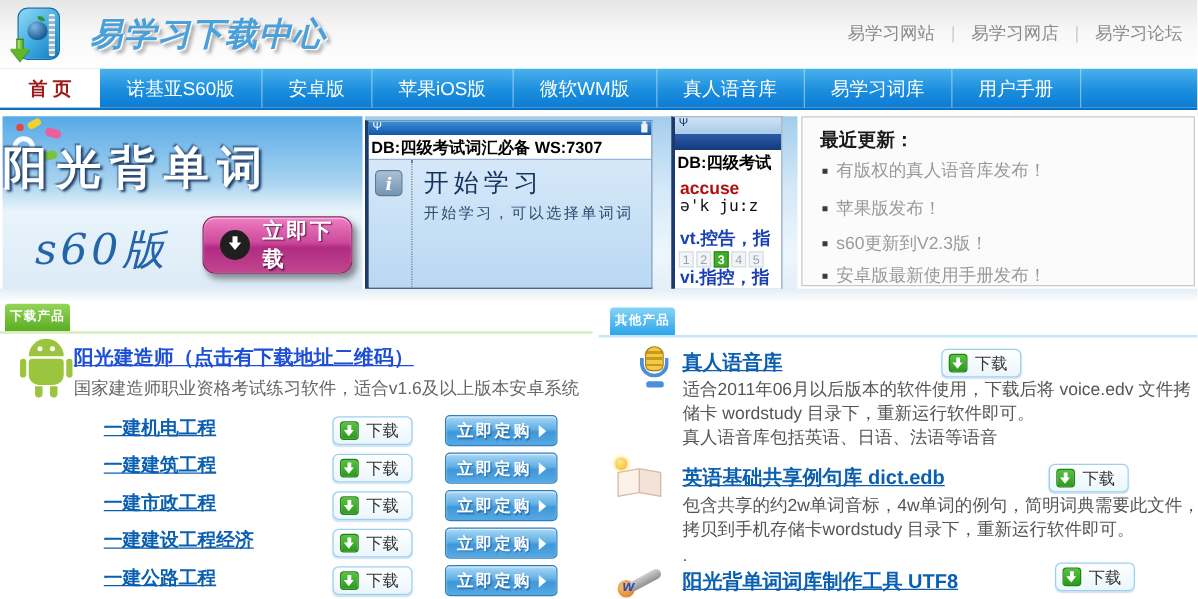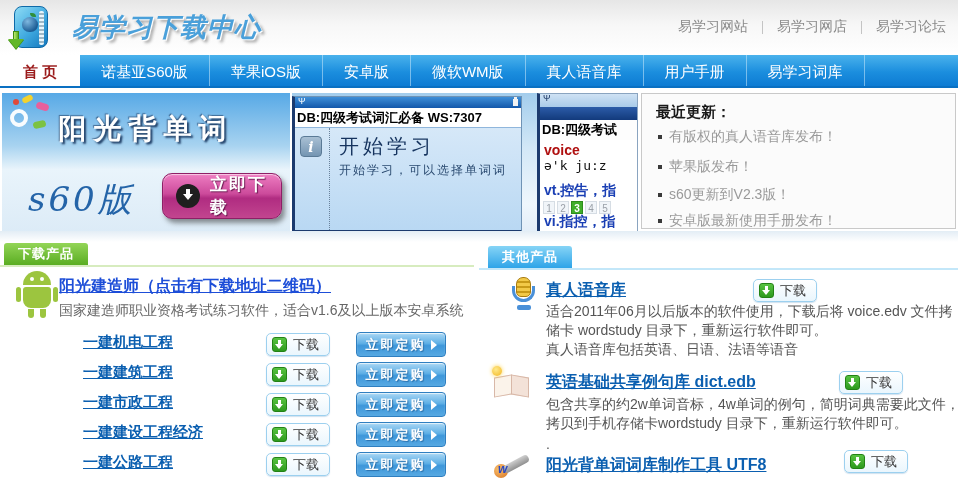--- a/index.html
+++ b/index.html
@@ -35,22 +35,22 @@
   .nav { position:absolute; top:55px; left:0; width:958px; height:33px; display:flex;
     background:linear-gradient(180deg,#4ab2ec 0%,#1b8ede 55%,#0d7bd3 100%);
     border-bottom:2px solid #0a70c2; }
   .nav-item { line-height:33px; padding:0 21px; color:#fff; font-size:15px; cursor:pointer;
     border-right:1px solid rgba(200,232,250,.55); white-space:nowrap; }
   .nav-item.active { background:#fff; color:#9b1c1c; font-weight:bold; border-right:none; padding:0 23px; }
 
   
   .banner { position:absolute; left:2px; top:93px; width:288px; height:139px; overflow:hidden;
     background:linear-gradient(180deg,#57a9e6 0%,#a8d3f0 38%,#e9f4fb 55%,#dcebf7 100%); }
-  .banner-title { position:absolute; left:0; right:0; top:17px; text-align:center; color:#fff;
-    font-size:28px; font-weight:bold; letter-spacing:7px;
+  .banner-title { position:absolute; left:0; right:0; top:17px; color:#fff;
+    font-size:36px; font-weight:bold; letter-spacing:7px;
     text-shadow:2px 2px 2px rgba(25,55,95,.95), -1px -1px 1px rgba(25,55,95,.6); }
   .s60 { position:absolute; left:26px; top:84px; font-size:34px; font-style:italic; color:#2464a8;
     font-family:"DejaVu Serif","Liberation Serif",serif; letter-spacing:3px; }
   .sun { position:absolute; left:4px; top:2px; width:46px; height:44px; }
   .sun .ring { position:absolute; left:4px; top:14px; width:18px; height:18px; border-radius:50%;
     border:4px solid rgba(255,255,255,.95); }
   .sun .p1 { position:absolute; left:16px; top:1px; width:11px; height:6px; border-radius:5px; background:#f2d22e; transform:rotate(-28deg); }
   .sun .p2 { position:absolute; left:30px; top:8px; width:13px; height:7px; border-radius:6px; background:#e8609c; transform:rotate(18deg); }
   .sun .p3 { position:absolute; left:27px; top:26px; width:13px; height:7px; border-radius:6px; background:#7cc242; transform:rotate(-12deg); }
   .sun .p4 { position:absolute; left:7px; top:4px; width:6px; height:6px; border-radius:50%; background:#e04a3a; }
@@ -91,21 +91,21 @@
     white-space:nowrap; overflow:hidden; padding-left:2px; line-height:19px; }
   .s1-menu { flex:1; background:linear-gradient(180deg,#d6e8f8,#b9d8f3); border-top:1px solid #8fb6dc;
     position:relative; overflow:hidden; }
   .s1-menu .vdot { position:absolute; left:34px; top:0; bottom:0; border-left:1px dotted #69819b; }
   .info-icon { position:absolute; left:5px; top:8px; width:22px; height:21px; border-radius:4px;
     background:linear-gradient(180deg,#a9c0d4,#7495b2); border:1px solid #5a7astroke; border:1px solid #5a7a96;
     color:#fff; text-align:center; line-height:20px; font-size:14px; }
   .info-icon::before { content:"i"; font-family:"DejaVu Serif",serif; font-style:italic; font-weight:bold; }
   .menu-main { position:absolute; left:44px; top:5px; font-size:20px; color:#15335e; letter-spacing:4px; white-space:nowrap; }
   .menu-sub { position:absolute; left:44px; top:34px; font-size:12px; color:#2a4a70; white-space:nowrap; letter-spacing:2px; }
-  .shot2 { position:absolute; left:245px; top:0px; width:101px; height:139px; background:#fff;
+  .shot2 { position:absolute; left:245px; top:0px; width:89px; height:139px; background:#fff;
     border:1px solid #8aa4c0; border-left:3px solid #1c3a6e; overflow:hidden; }
   .s2-status { height:13px; background:linear-gradient(180deg,#cfe2f4,#a9cbe9); position:relative; }
   .s2-status .antenna { color:#16305e; }
   .s2-navy { height:13px; background:linear-gradient(180deg,#2c5ca8,#123a7c); }
   .s2-db { height:20px; line-height:20px; font-size:13px; font-weight:bold; color:#000;
     white-space:nowrap; overflow:hidden; padding-left:2px; background:#fdfdfd; }
   .s2-body { padding:3px 0 0 4px; position:relative; }
   .s2-word { font-size:14px; font-weight:bold; color:#b01010; line-height:15px; }
   .s2-phon { font-size:13px; color:#111; font-family:"DejaVu Sans Mono",monospace; line-height:15px; white-space:nowrap; }
   .s2-vt { margin-top:9px; font-size:14px; color:#1a3fb4; white-space:nowrap; font-weight:bold; }
@@ -120,21 +120,21 @@
     background:#fbfbfb; border:1px solid #c9c9c9; }
   .updates-title { position:absolute; left:14px; top:9px; font-size:15px; font-weight:bold; color:#1a1a1a; }
   .upd-item { position:absolute; left:16px; display:flex; align-items:center; font-size:14px; color:#9a9a9a; white-space:nowrap; }
   .bullet { width:4px; height:4px; background:#3a3a3a; margin-right:7px; flex:0 0 auto; }
   .upd-0 { top:34px; } .upd-1 { top:64px; } .upd-2 { top:92px;text-align:center; } .upd-3 { top:118px; }
 
   
   .strip { position:absolute; left:0; top:231px; width:958px; height:11px;
     background:linear-gradient(180deg,#e3edf5,#ffffff); }
   .sec-tab { position:absolute; height:22px; line-height:22px; text-align:center; color:#fff;
-    font-size:13px; font-weight:bold; border-radius:3px 3px 0 0; padding:0 14px; letter-spacing:1px; }
+    font-size:10px; font-weight:bold; border-radius:3px 3px 0 0; padding:0 4px; letter-spacing:1px; }
   .tab-green { left:4px; top:243px; background:linear-gradient(180deg,#93d557,#5aad22); }
   .line-green { position:absolute; left:0; top:265px; width:474px; height:2px; background:#d7ecbf; }
   .tab-blue { left:488px; top:246px; background:linear-gradient(180deg,#86d4f6,#2ea4e8); }
   .line-blue { position:absolute; left:479px; top:268px; width:479px; height:2px; background:#c3e7f9; }
 
   
   .android { position:absolute; left:15px; top:271px; width:44px; height:48px; }
   .a-head { position:absolute; left:8px; top:0; width:28px; height:14px; background:#9cc53f; border-radius:14px 14px 0 0; }
   .a-eye { position:absolute; top:6px; width:4px; height:4px; border-radius:50%; background:#fff; }
   .a-eye.l { left:15px; } .a-eye.r { left:25px; }
@@ -219,26 +219,26 @@
     <span class="tl-sep"></span>
     <a>易学习网店</a>
     <span class="tl-sep"></span>
     <a>易学习论坛</a>
   </div>
 </div>
 
 <div class="nav">
   <div class="nav-item active">首 页</div>
   <div class="nav-item">诺基亚S60版</div>
+  <div class="nav-item">安卓版</div>
   <div class="nav-item">苹果iOS版</div>
-  <div class="nav-item">安卓版</div>
   <div class="nav-item">微软WM版</div>
   <div class="nav-item">真人语音库</div>
+  <div class="nav-item">易学习词库</div>
   <div class="nav-item">用户手册</div>
-  <div class="nav-item">易学习词库</div>
 </div>
 
 <div class="banner">
   <div class="sun">
     <div class="ring"></div>
       <div class="p1"></div>
       <div class="p2"></div>
       <div class="p3"></div>
       <div class="p4"></div>
   </div>
@@ -269,21 +269,21 @@
       <div class="menu-sub">开始学习，可以选择单词词</div>
     </div>
   </div>
   <div class="shot2">
     <div class="s2-status">
       <span class="antenna"></span>
     </div>
     <div class="s2-navy"></div>
     <div class="s2-db">DB:四级考试</div>
     <div class="s2-body">
-      <div class="s2-word">voice</div>
+      <div class="s2-word">accuse</div>
       <div class="s2-phon">ə'k ju:z</div>
       <div class="s2-vt">vt.控告，指</div>
       <div class="s2-pager">
         <span>1</span>
         <span>2</span>
         <span class="active">3</span>
         <span>4</span>
         <span>5</span>
       </div>
       <div class="s2-vi">vi.指控，指</div>

